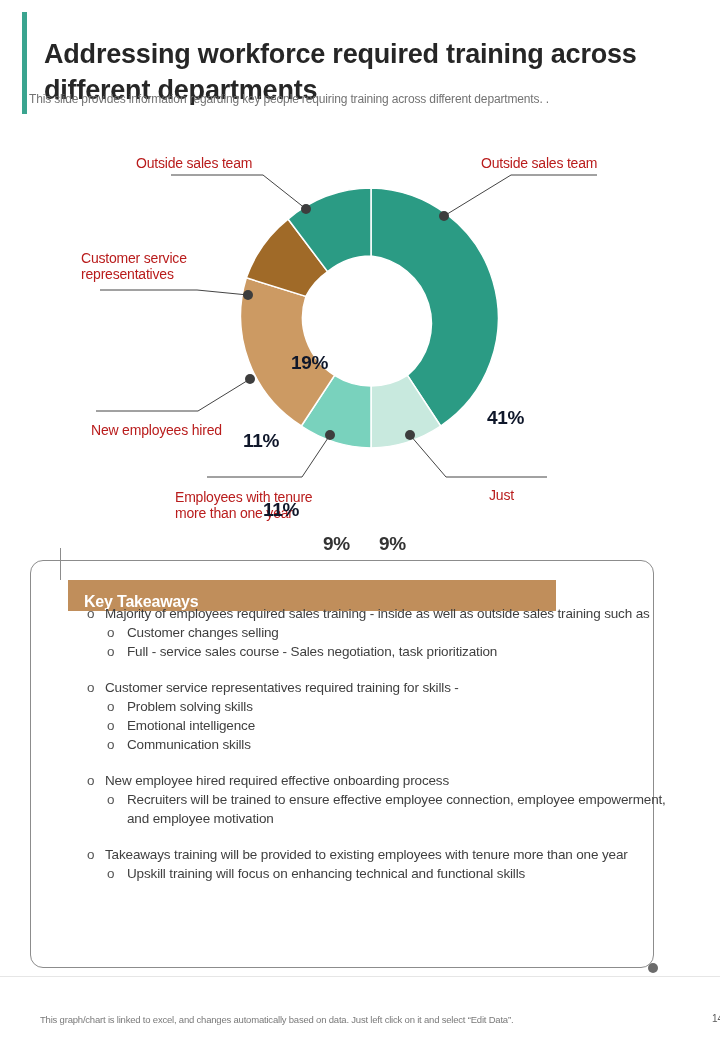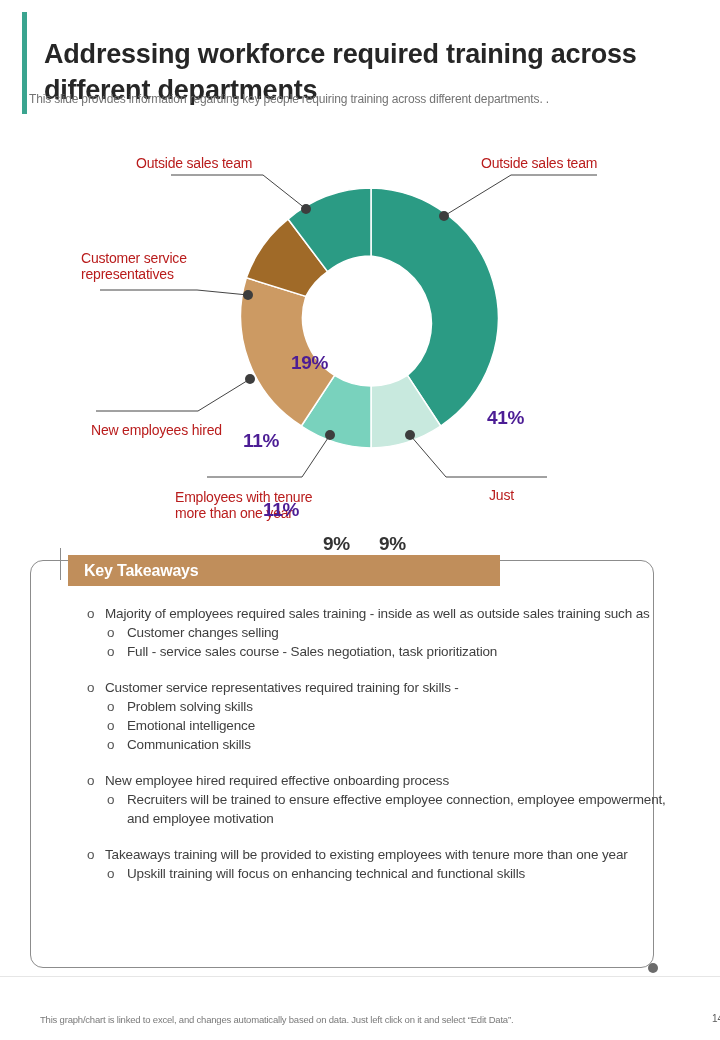--- a/index.html
+++ b/index.html
@@ -77,21 +77,21 @@
   #label-new-employees    { left: 91px;  top: 292px; text-align: left; }
   #label-tenure           { left: 175px; top: 359px; text-align: left; }
   #label-other            { left: 489px; top: 357px; text-align: left; }
 
   .slice-value {
     position: absolute;
     font-size: 19px;
     font-weight: bold;
     letter-spacing: -0.3px;
   }
-  .slice-value.on-dark  { color: #4c1d95; }
+  .slice-value.on-dark  { color: #0f172a; }
   .slice-value.on-light { color: #333333; }
   #value-inside-sales     { left: 447px; top: 277px; margin-left: 40px; }
   #value-outside-sales    { left: 291px; top: 222px; }
   #value-customer-service { left: 243px; top: 300px; }
   #value-new-employees    { left: 263px; top: 369px; }
   #value-tenure           { left: 323px; top: 403px; }
   #value-other            { left: 379px; top: 403px; }
 
   
   #takeaways-bracket {
@@ -117,26 +117,26 @@
     left: 648px;
     top: 963px;
     width: 10px;
     height: 10px;
     border-radius: 50%;
     background: #6b6b6b;
   }
   #takeaways-header {
     position: absolute;
     left: 68px;
-    top: 555px;
-    width: 432px;
+    top: 580px;
+    width: 488px;
     height: 31px;
     background: #c08e5b;
     display: flex;
-    align-items: center;
+    align-items: flex-end;
   }
   #takeaways-header-label {
     margin-left: 16px;
     font-size: 16px;
     font-weight: bold;
     color: #ffffff;
     letter-spacing: -0.2px;
   }
 
   #takeaways-body {

